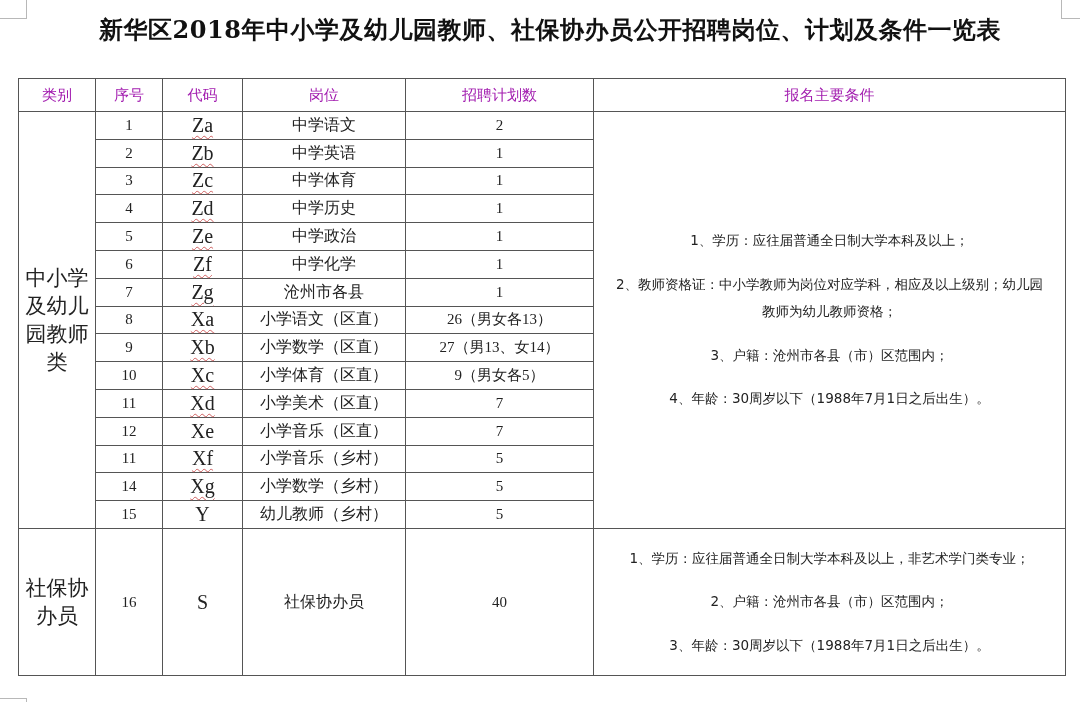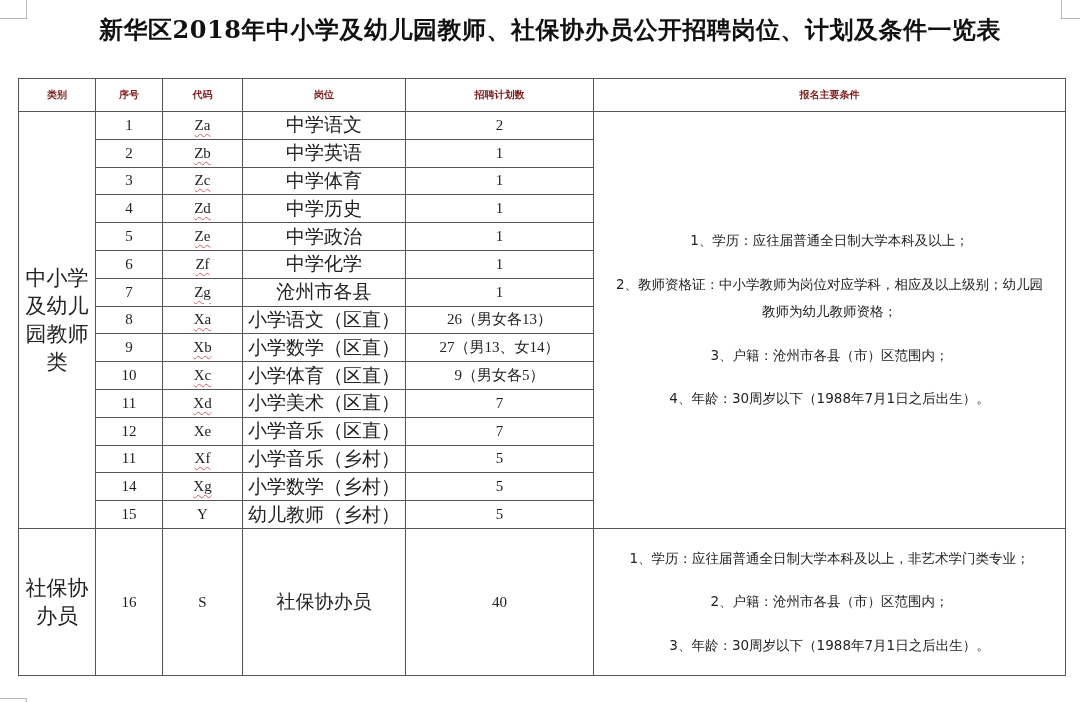--- a/index.html
+++ b/index.html
@@ -51,49 +51,48 @@
     border: 1px solid #555;
     padding: 0;
     text-align: center;
     vertical-align: middle;
     font-weight: normal;
     color: #222;
   }
   table.recruit th {
     height: 32px;
     font-family: "DejaVu Sans", "Liberation Sans", sans-serif;
-    font-size: 10px;
-    color: #7f1d1d;
-    font-weight: bold;
+    font-size: 15px;
+    color: #a21caf;
   }
   table.recruit tr.data-row td {
     height: 26.8px;
   }
   td.category {
     font-family: "DejaVu Sans", "Liberation Sans", sans-serif;
     font-size: 21px;
     line-height: 28px;
     padding: 0 8px;
   }
   td.code {
     font-family: "Liberation Serif", "DejaVu Serif", serif;
-    font-size: 15px;
+    font-size: 20px;
   }
   td.code span.squiggle {
     text-decoration: underline wavy #d06060;
     text-decoration-thickness: 1px;
     text-underline-offset: 3px;
   }
   td.seq, td.count {
     font-family: "Liberation Serif", "DejaVu Serif", serif;
     font-size: 15px;
   }
   td.position {
     font-family: Liberation Mono, monospace;
-    font-size: 19px;
+    font-size: 16px;
   }
   td.requirements {
     text-align: left;
     vertical-align: middle;
     padding: 0 8px 0 9px;
     font-family: "DejaVu Sans", "Liberation Sans", sans-serif;
     font-size: 13.5px;
     line-height: 27.5px;
   }
   td.requirements p {

